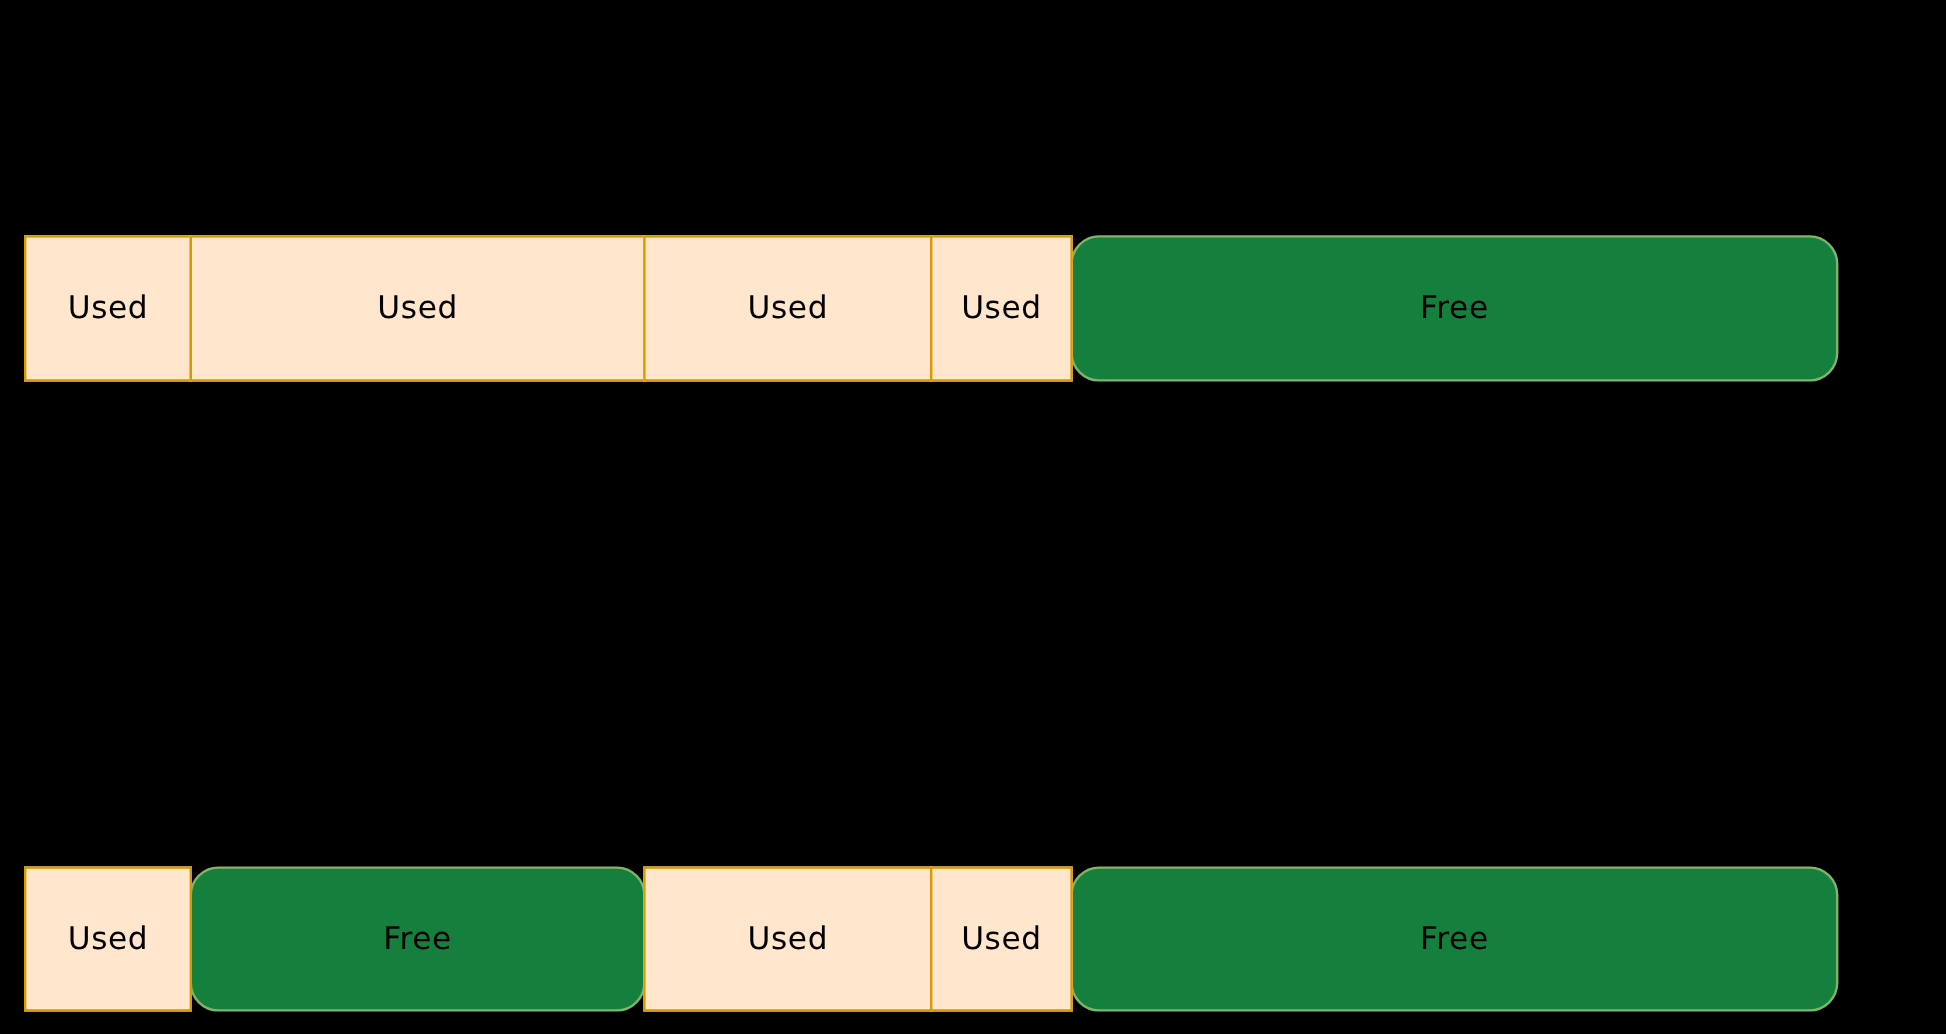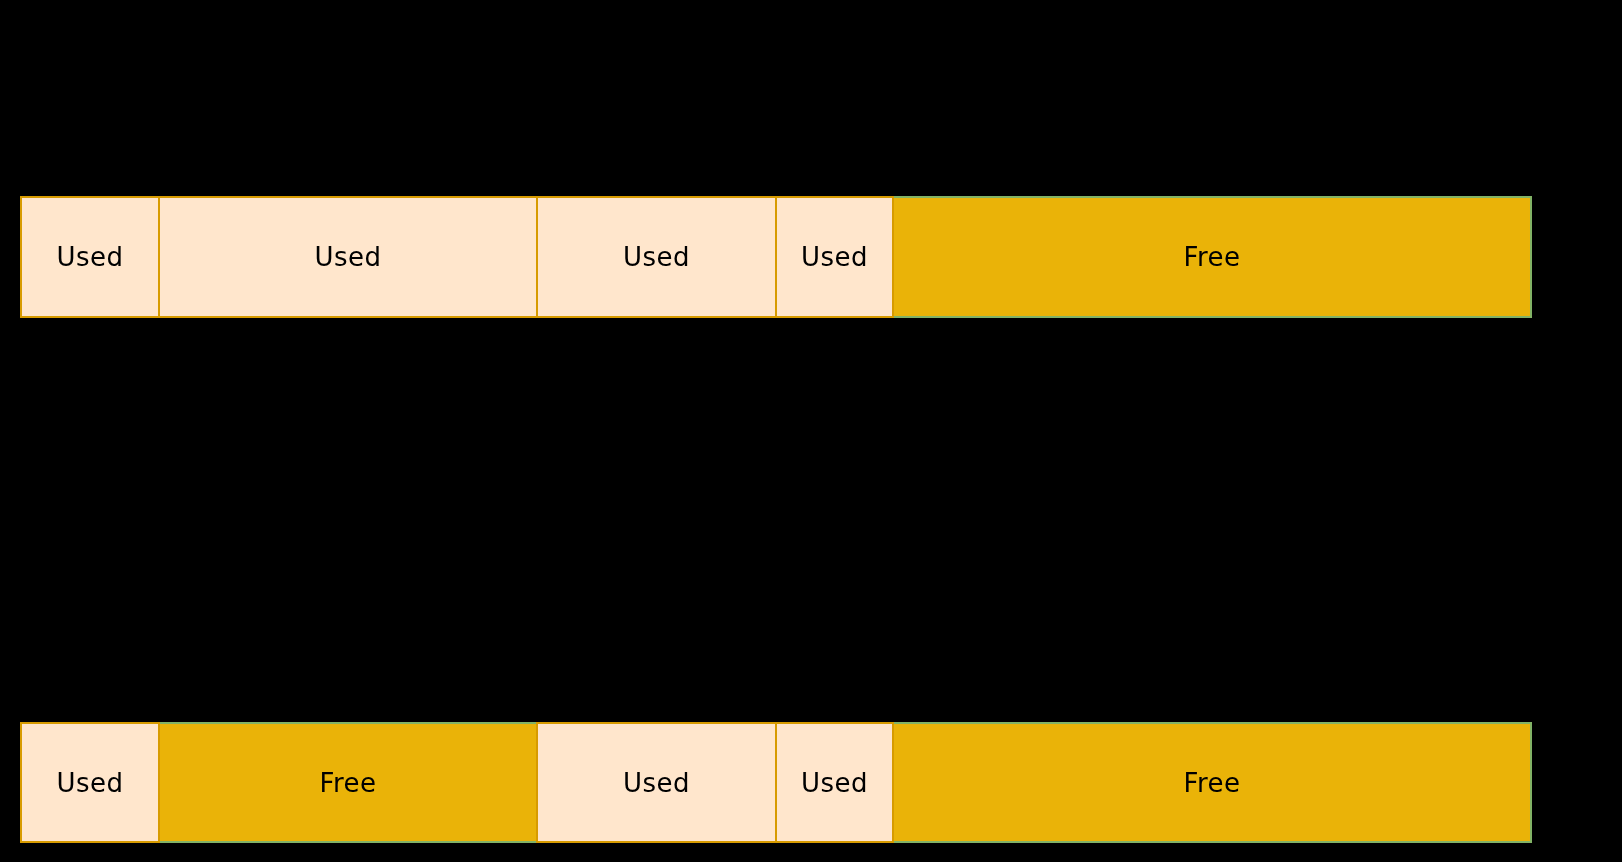--- a/index.html
+++ b/index.html
@@ -64,22 +64,23 @@
     overflow: hidden;
   }
   .mem-seg:last-child { margin-right: 0; }
 
   .mem-seg.state-used {
     background: #ffe6cc;
     border-color: #d79b00;
   }
 
   .mem-seg.state-free {
-    background: #eab308;
+    background: #15803d;
     border-color: #82b366;
+    border-radius: 24px;
   }
 
   
   .mem-seg.state-free { z-index: 1; }
   .mem-seg.state-used { z-index: 2; }
 
   .seg-label {
     display: block;
     pointer-events: none;
   }

